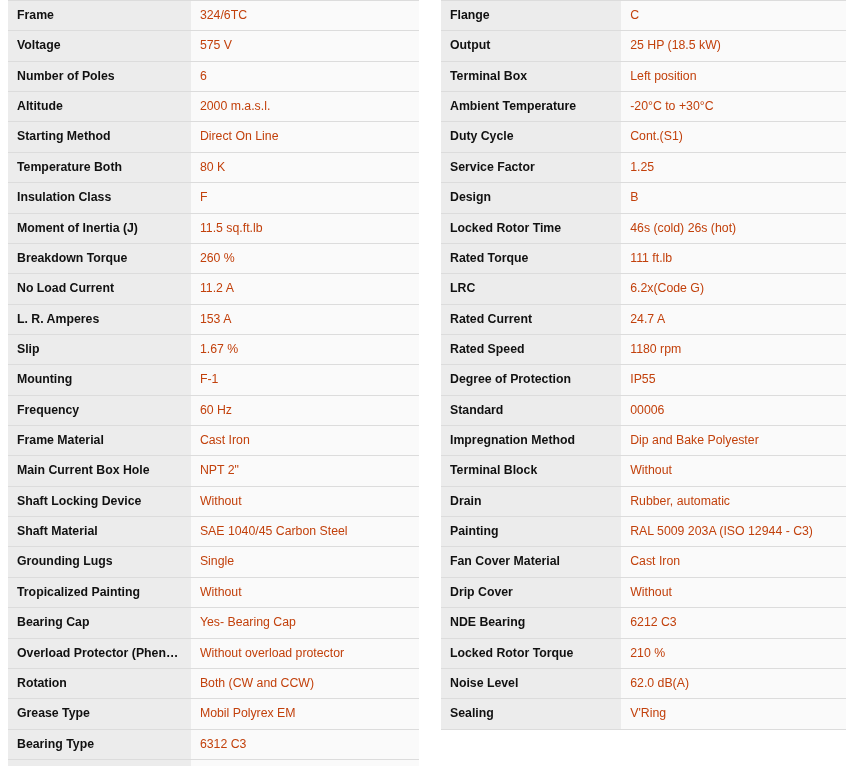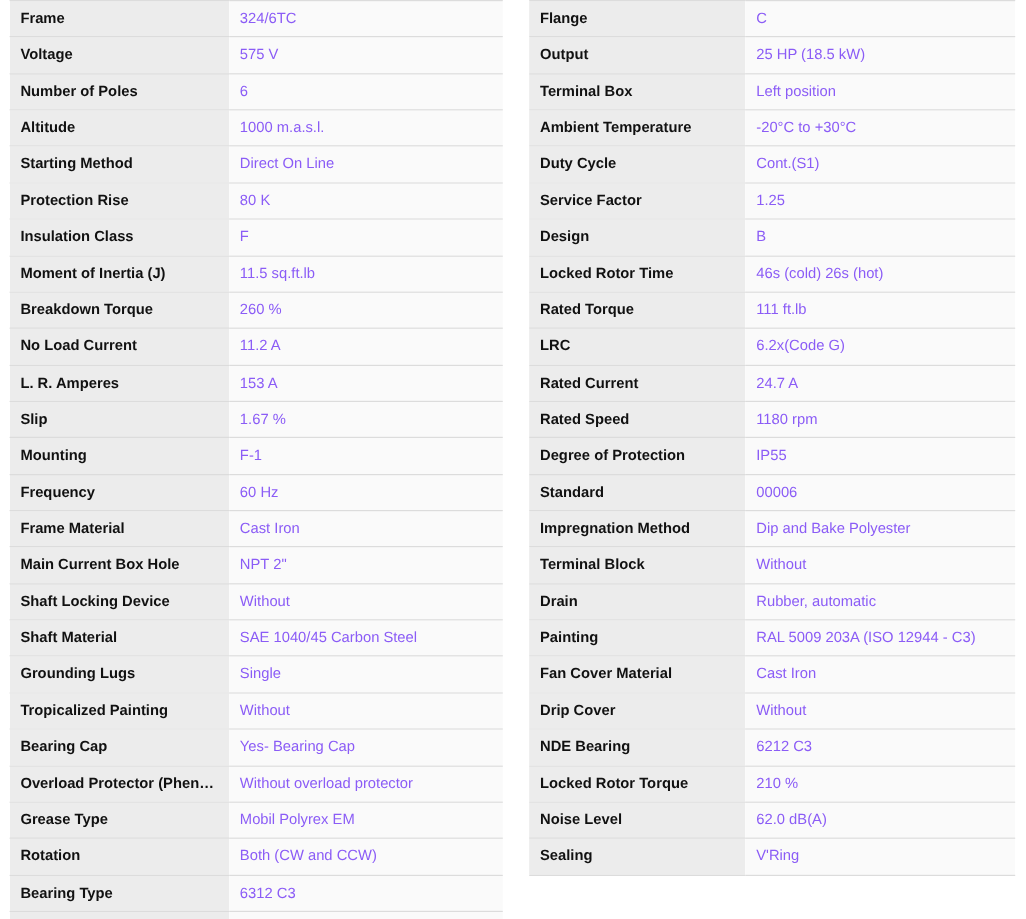--- a/index.html
+++ b/index.html
@@ -55,21 +55,21 @@
   table.spec-table td.label {
     width: 44.5%;
     background: #ececec;
     font-weight: bold;
     color: #111111;
     margin-top: 12px;
   }
   table.spec-table td.value {
     width: 55.5%;
     background: #fafafa;
-    color: #8b5cf6;
+    color: #c2410c;
     font-weight: normal;
     margin-top: 24px;
   }
   table.spec-table tr:first-child td {
     border-top: 1px solid #dcdcdc;
   }
   table.spec-table tr:first-child td.value {
     border-top: 1px solid #dcdcdc;
   }
 </style>
@@ -87,28 +87,28 @@
           <tr>
             <td class="label">Voltage</td>
             <td class="value">575 V</td>
           </tr>
           <tr>
             <td class="label">Number of Poles</td>
             <td class="value">6</td>
           </tr>
           <tr>
             <td class="label">Altitude</td>
-            <td class="value">1000 m.a.s.l.</td>
+            <td class="value">2000 m.a.s.l.</td>
           </tr>
           <tr>
             <td class="label">Starting Method</td>
             <td class="value">Direct On Line</td>
           </tr>
           <tr>
-            <td class="label">Protection Rise</td>
+            <td class="label">Temperature Both</td>
             <td class="value">80 K</td>
           </tr>
           <tr>
             <td class="label">Insulation Class</td>
             <td class="value">F</td>
           </tr>
           <tr>
             <td class="label">Moment of Inertia (J)</td>
             <td class="value">11.5 sq.ft.lb</td>
           </tr>
@@ -162,26 +162,26 @@
           </tr>
           <tr>
             <td class="label">Bearing Cap</td>
             <td class="value">Yes- Bearing Cap</td>
           </tr>
           <tr>
             <td class="label">Overload Protector (Phenolic)</td>
             <td class="value">Without overload protector</td>
           </tr>
           <tr>
+            <td class="label">Rotation</td>
+            <td class="value">Both (CW and CCW)</td>
+          </tr>
+          <tr>
             <td class="label">Grease Type</td>
             <td class="value">Mobil Polyrex EM</td>
-          </tr>
-          <tr>
-            <td class="label">Rotation</td>
-            <td class="value">Both (CW and CCW)</td>
           </tr>
           <tr>
             <td class="label">Bearing Type</td>
             <td class="value">6312 C3</td>
           </tr>
           <tr>
             <td class="label">NDE Bearing Seal</td>
             <td class="value">V'Ring</td>
           </tr>
         </tbody>

